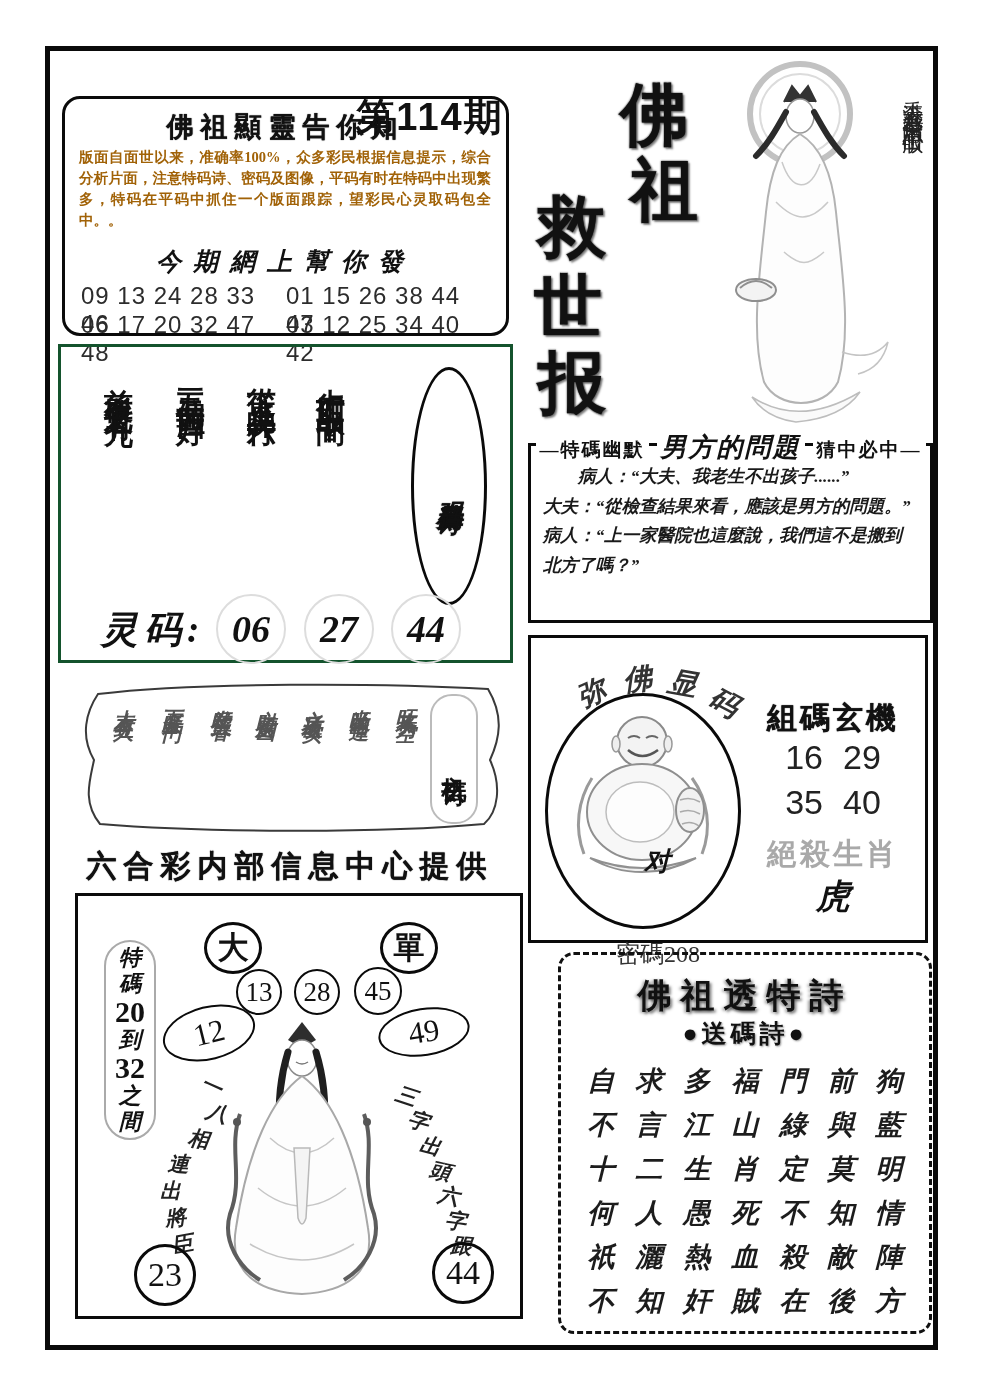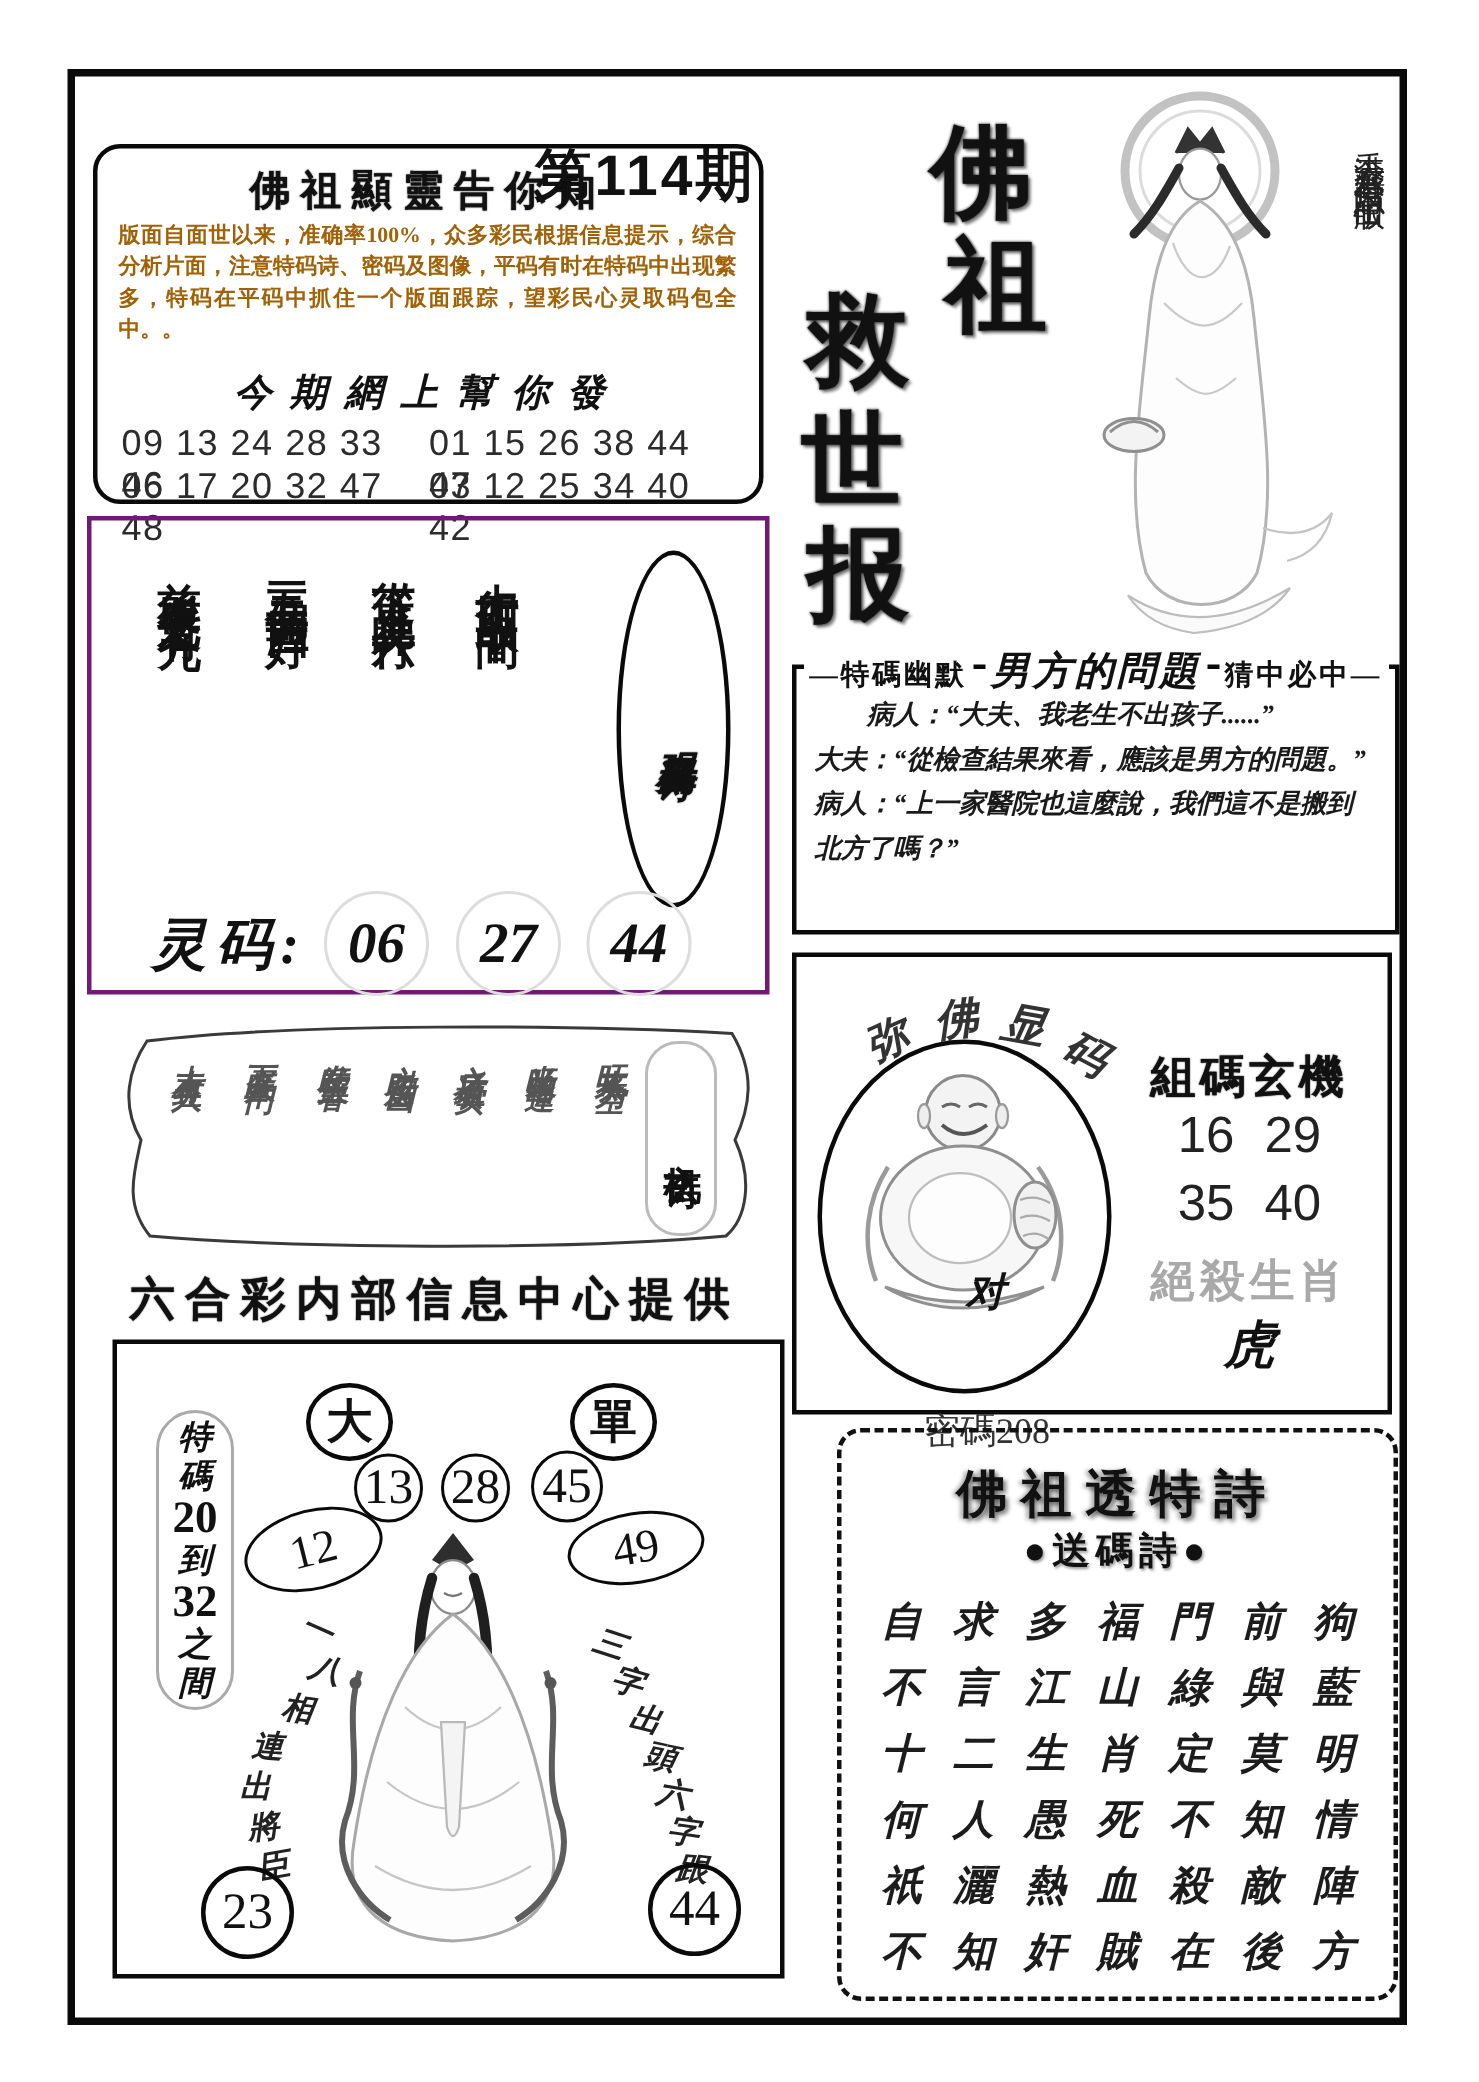--- a/index.html
+++ b/index.html
@@ -23,21 +23,21 @@
   #annWish{left:0;top:112px;width:96%;text-align:right;font-size:23px;font-style:italic;
            font-weight:bold;letter-spacing:3px;}
   #annSub{left:0;top:146px;width:100%;text-align:center;font-size:25px;font-style:italic;
           font-weight:bold;letter-spacing:12px;}
   .numRow{left:16px;width:410px;display:flex;justify-content:space-between;
           font-family:"Liberation Sans","DejaVu Sans",sans-serif;
           font-size:24px;color:#2c2c2c;letter-spacing:1px;}
   #numRow1{top:183px;} #numRow2{top:212px;}
 
   
-  #lingBox{left:58px;top:344px;width:449px;height:313px;border:3px solid #701a75;}
+  #lingBox{left:58px;top:344px;width:449px;height:313px;border:3px solid #14532d;}
   .vcol{writing-mode:vertical-rl;text-orientation:upright;font-size:29px;font-weight:bold;
         letter-spacing:5px;line-height:36px;}
   .lingCol{top:18px;height:250px;}
   #lingOval{left:350px;top:20px;width:70px;height:232px;border:3px solid #0a0a0a;border-radius:50%;
             display:flex;align-items:center;justify-content:center;}
   #lingOval .vcol{font-size:25px;font-style:italic;letter-spacing:2px;line-height:25px;text-shadow:0 0 1px #000;}
   #lingResult{left:40px;top:258px;font-size:37px;font-weight:bold;font-style:italic;letter-spacing:6px;}
   .lingNum{top:247px;width:66px;height:66px;border:2px solid #ddd;border-radius:50%;
            display:flex;align-items:center;justify-content:center;
            font-size:38px;font-weight:bold;font-style:italic;}
@@ -55,21 +55,21 @@
 
   
   #diagBox{left:75px;top:893px;width:442px;height:420px;border:3px solid #0a0a0a;}
   #capsule{left:26px;top:44px;width:48px;height:196px;border:2px solid #aaa;border-radius:26px;
            display:flex;flex-direction:column;align-items:center;justify-content:center;}
   #capsule span{display:block;font-size:22px;font-weight:bold;font-style:italic;line-height:26px;}
   #capsule span.bignum{font-family:"Liberation Serif",serif;font-style:normal;font-size:30px;line-height:30px;}
   .bigOval{width:52px;height:46px;border:3px solid #0a0a0a;border-radius:50%;
            display:flex;align-items:center;justify-content:center;font-size:31px;font-weight:bold;}
   .numCircle{border:2.5px solid #0a0a0a;border-radius:50%;display:flex;align-items:center;
-             justify-content:center;font-size:33px;}
+             justify-content:center;font-size:27px;}
   .midOval{border:2px solid #0a0a0a;border-radius:50%;display:flex;align-items:center;
            justify-content:center;font-size:31px;}
   .diagChar{font-size:21px;font-weight:bold;font-style:italic;color:#222;}
   .bigCircle{width:56px;height:56px;border:3px solid #0a0a0a;border-radius:50%;
              display:flex;align-items:center;justify-content:center;font-size:34px;}
 
   
   .mastChar{font-size:68px;font-weight:bold;text-shadow:2px 2px 2px rgba(0,0,0,.45),0 0 2px #000;}
   #publisher{left:899px;top:84px;height:300px;writing-mode:vertical-rl;text-orientation:upright;
              font-size:21px;letter-spacing:3px;color:#222;}

